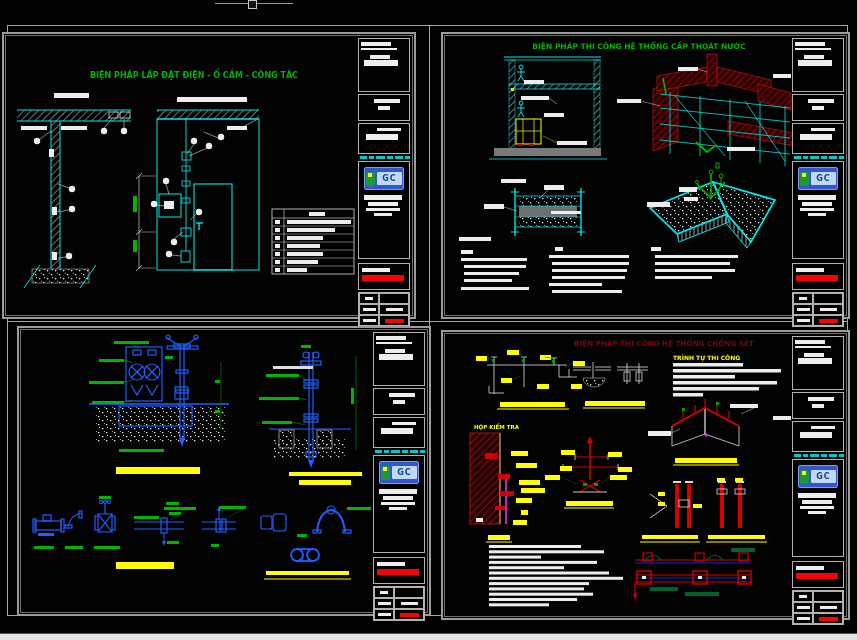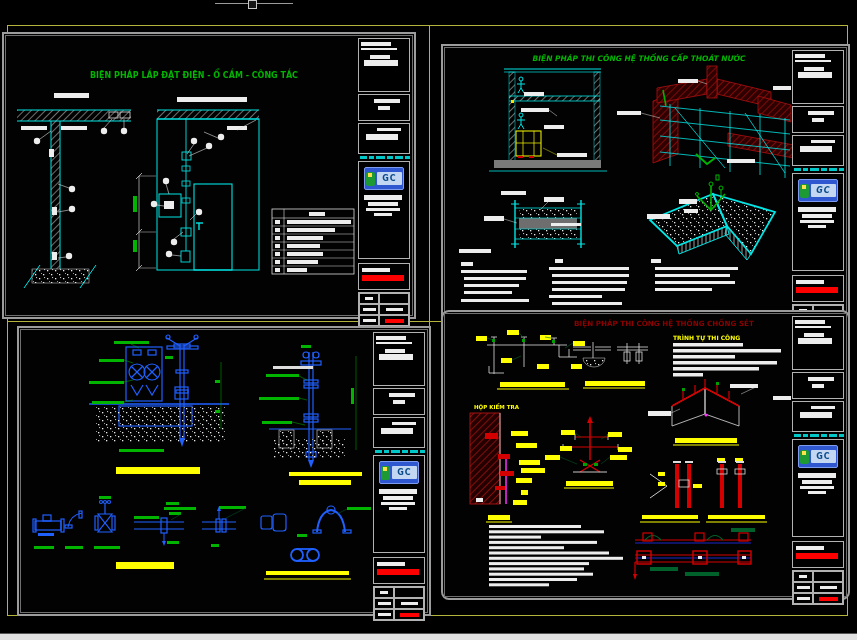--- a/index.html
+++ b/index.html
@@ -230,21 +230,21 @@
               <div class="bar" style="width:13px;height:3px;"></div>
             </div>
       <div class="cell">
               <div class="bar" style="width:19px;height:4px;background:#ff0000;"></div>
             </div>
     </div>
   </div>
 </div>
   </div>
 
-  <div class="sheet" style="left:441px;top:44px;width:405px;height:283px;font-style:italic;">
+  <div class="sheet" style="left:441px;top:32px;width:405px;height:283px;">
     <div class="sheet-inner"></div>
     <svg width="399" height="277" viewBox="0 0 399 277">
       <defs>
         <pattern id="hTR" width="5" height="5" patternUnits="userSpaceOnUse" patternTransform="rotate(45)">
           <line x1="0" y1="0" x2="0" y2="5" stroke="#c8c8c8" stroke-width="1.1"></line>
         </pattern>
         <pattern id="sTR" width="8" height="8" patternUnits="userSpaceOnUse">
           <rect x="1" y="2" width="1.3" height="1.3" fill="#eee"></rect>
             <rect x="5" y="6" width="1.3" height="1.3" fill="#eee"></rect>
           <rect x="6" y="1" width="1.1" height="1.1" fill="#bbb"></rect>
@@ -662,21 +662,21 @@
               <div class="bar" style="width:13px;height:3px;"></div>
             </div>
       <div class="cell">
               <div class="bar" style="width:19px;height:4px;background:#ff0000;"></div>
             </div>
     </div>
   </div>
 </div>
   </div>
 
-  <div class="sheet" style="left:441px;top:310px;width:405px;height:286px;border-radius:8px;">
+  <div class="sheet" style="left:441px;top:330px;width:405px;height:286px;">
     <div class="sheet-inner"></div>
     <svg width="399" height="280" viewBox="0 0 399 280">
       <defs>
         <pattern id="rBR" width="5" height="5" patternUnits="userSpaceOnUse" patternTransform="rotate(45)">
           <rect width="5" height="5" fill="#250000"></rect>
           <line x1="0" y1="0" x2="0" y2="5" stroke="#c01818" stroke-width="1.2"></line>
         </pattern>
         <pattern id="sBR" width="8" height="8" patternUnits="userSpaceOnUse">
           <rect x="1" y="2" width="1.3" height="1.3" fill="#eee"></rect>
             <rect x="5" y="6" width="1.3" height="1.3" fill="#eee"></rect>

